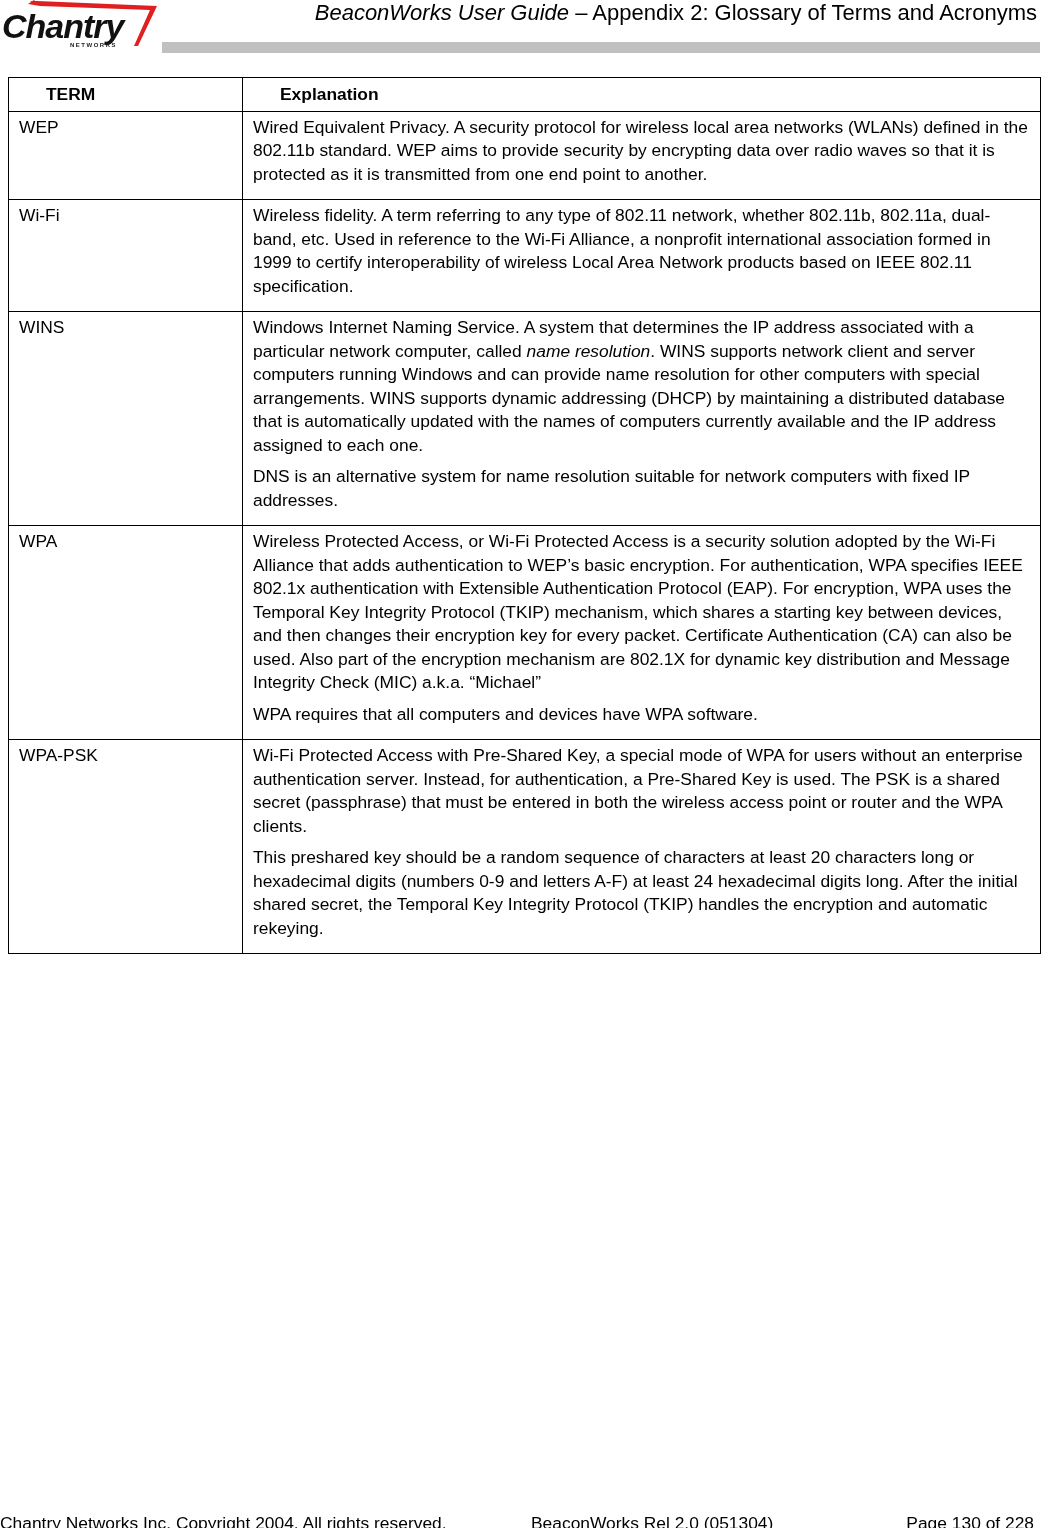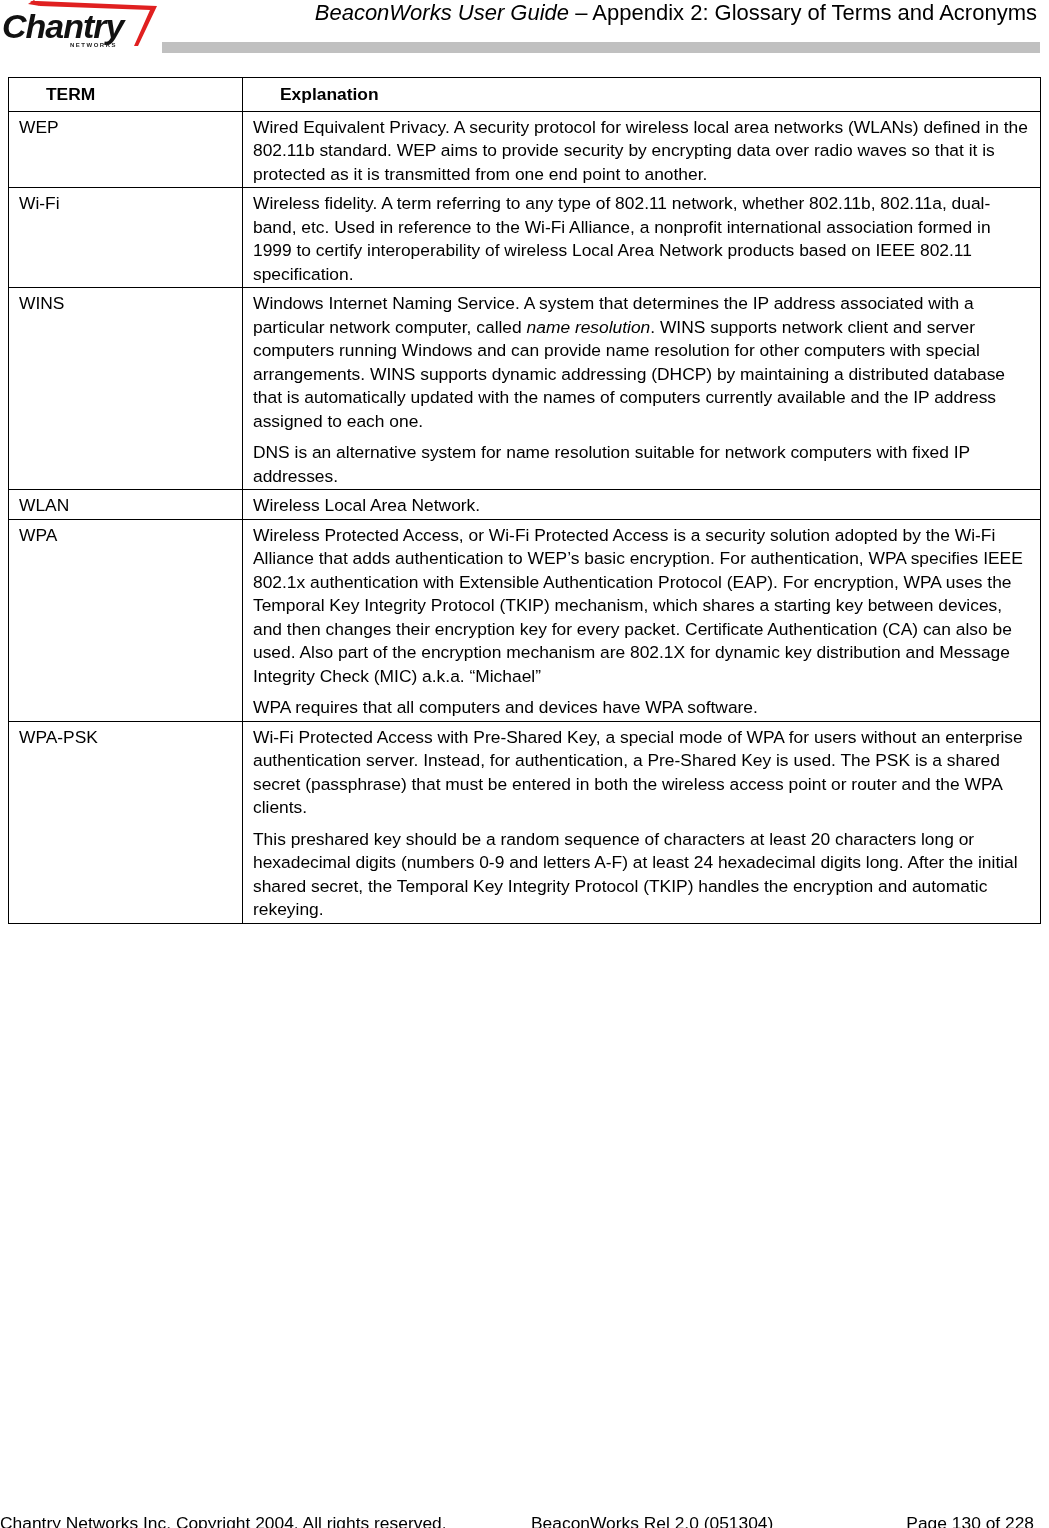--- a/index.html
+++ b/index.html
@@ -23,21 +23,21 @@
       position: absolute; left: 8px; top: 77px; width: 1033px;
       border-collapse: collapse; font-size: 17.4px; line-height: 23.5px;
     }
     .glossary th, .glossary td {
       border: 1.5px solid #000; vertical-align: top; text-align: left;
       padding: 4px 10px 1px 10px;
     }
     .glossary th { font-weight: bold; padding-top: 5px; padding-bottom: 4px; padding-left: 37px; }
     .glossary .col-term { width: 186px; }
     .glossary td p { margin: 0 0 8px 0; }
-    .glossary td p:last-child { margin-bottom: 0; }
+    .glossary td p:last-child { margin-bottom: 12px; }
     .footer {
       position: absolute; left: 0; top: 1504px; width: 1049px;
       font-size: 17.4px; line-height: 22px; white-space: nowrap;
     }
     .footer span { position: absolute; top: 8px; }
   </style>
 </head>
 <body>
 
 <div class="logo">
@@ -75,26 +75,20 @@
       </td>
     </tr>
     <tr>
       <td>WINS</td>
       <td>
         <p><span>Windows Internet Naming Service. A system that determines the IP address associated with a particular network computer, called </span><em>name resolution</em><span>. WINS supports network client and server computers running Windows and can provide name resolution for other computers with special arrangements. WINS supports dynamic addressing (DHCP) by maintaining a distributed database that is automatically updated with the names of computers currently available and the IP address assigned to each one.</span></p>
         <p>DNS is an alternative system for name resolution suitable for network computers with fixed IP addresses.</p>
       </td>
     </tr>
     <tr>
-      <td>WLAN</td>
-      <td>
-        <p>Wireless Local Area Network.</p>
-      </td>
-    </tr>
-    <tr>
       <td>WPA</td>
       <td>
         <p>Wireless Protected Access, or Wi-Fi Protected Access is a security solution adopted by the Wi-Fi Alliance that adds authentication to WEP’s basic encryption. For authentication, WPA specifies IEEE 802.1x authentication with Extensible Authentication Protocol (EAP). For encryption, WPA uses the Temporal Key Integrity Protocol (TKIP) mechanism, which shares a starting key between devices, and then changes their encryption key for every packet. Certificate Authentication (CA) can also be used. Also part of the encryption mechanism are 802.1X for dynamic key distribution and Message Integrity Check (MIC) a.k.a. “Michael”</p>
         <p>WPA requires that all computers and devices have WPA software.</p>
       </td>
     </tr>
     <tr>
       <td>WPA-PSK</td>
       <td>
         <p>Wi-Fi Protected Access with Pre-Shared Key, a special mode of WPA for users without an enterprise authentication server. Instead, for authentication, a Pre-Shared Key is used. The PSK is a shared secret (passphrase) that must be entered in both the wireless access point or router and the WPA clients.</p>

